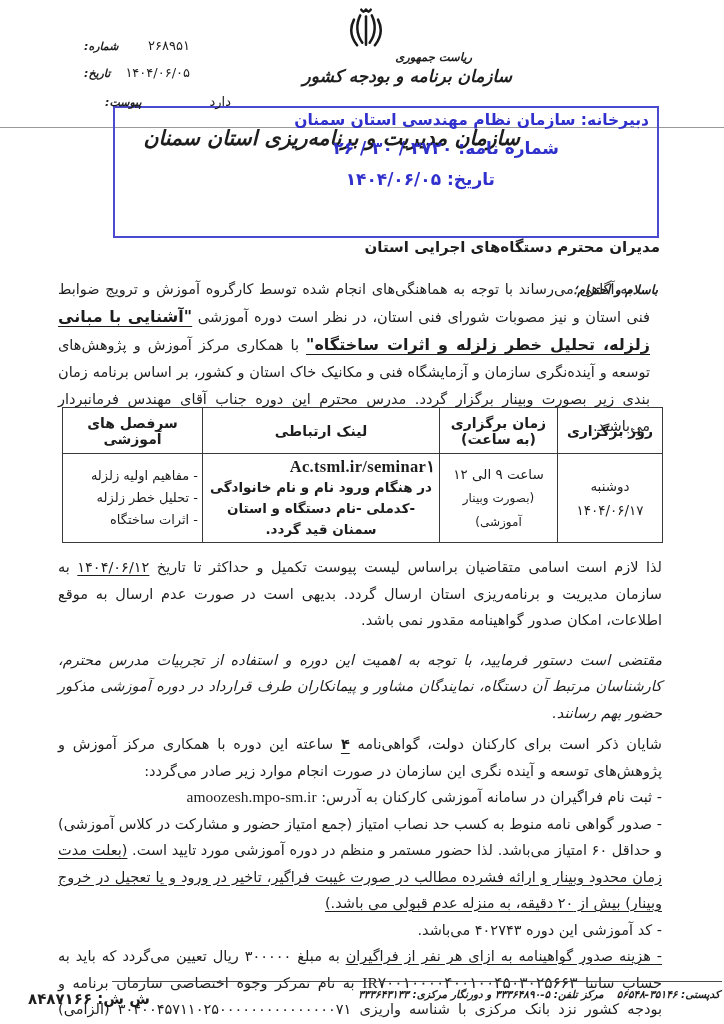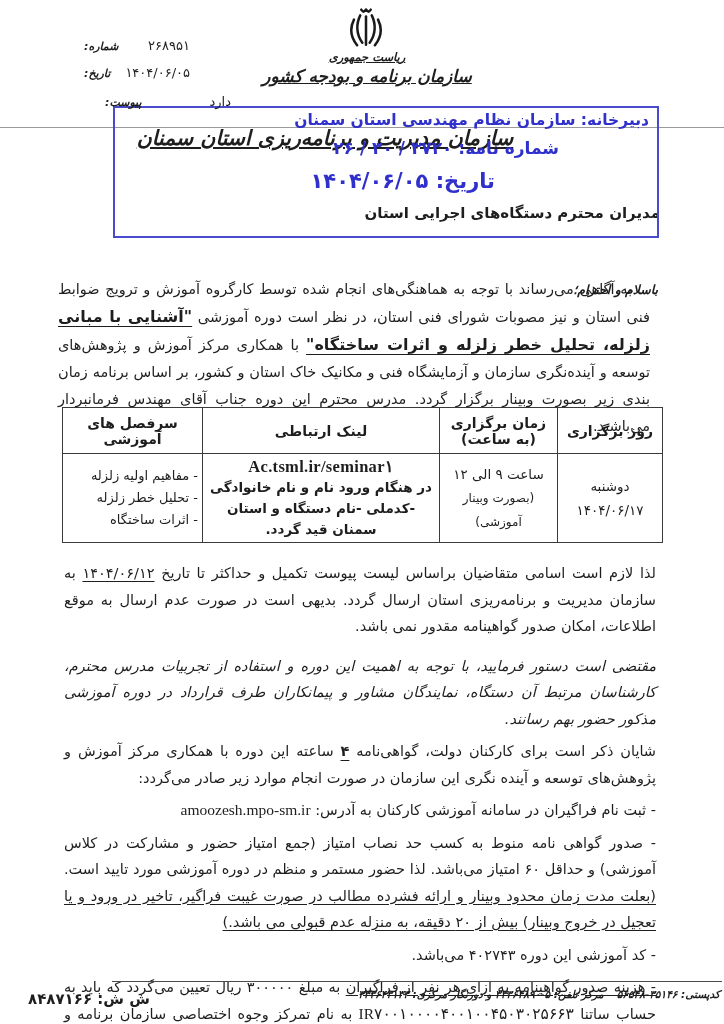--- a/index.html
+++ b/index.html
@@ -3,58 +3,58 @@
 <meta charset="utf-8">
 <style>
   *{margin:0;padding:0;box-sizing:border-box;}
   html,body{width:724px;height:1024px;}
   body{
     position:relative;background:#ffffff;color:#1e1e1e;
     font-family:"DejaVu Sans",sans-serif;direction:rtl;overflow:hidden;
   }
   .abs{position:absolute;}
   .nasta{font-style:italic;font-weight:bold;}
-  .center{text-align:center;text-decoration:underline;}
+  .center{text-align:right;}
   
   .emblem{left:348px;top:6px;width:36px;height:44px;}
   .presidency{left:262px;top:50px;width:210px;font-size:11.5px;}
   .org-country{left:222px;top:66px;width:290px;font-size:17px;}
   .org-province{left:130px;top:90px;width:390px;font-size:20.5px;z-index:1;margin-top:36px;}
   .head-rule{left:0;right:0;top:127px;border-top:1.5px solid #9a9a9a;z-index:0;}
   .meta{left:84px;top:38px;width:106px;}
   .meta-row{display:flex;justify-content:space-between;align-items:baseline;direction:rtl;height:27px;}
   .meta-label{font-size:11px;}
   .meta-value{font-size:13px;}
   .meta-attach{left:105px;top:94px;width:126px;z-index:3;}
   
   .stamp{left:113px;top:106px;width:546px;height:132px;border:2px solid #4a4ad0;z-index:2;}
   .stamp *{color:#3030cc;}
   .stamp-l1{padding:3px 8px 0 0;font-size:15.5px;font-weight:bold;text-align:right;}
   .stamp-l2{margin:9px 98px 0 0;font-size:17px;font-weight:bold;text-align:right;}
-  .stamp-l3{margin:11px 162px 0 0;font-size:21px;font-weight:bold;text-align:right;}
+  .stamp-l3{margin:11px 162px 0 0;font-size:17px;font-weight:bold;text-align:right;}
   
-  .recipient{right:64px;top:204px;font-size:15px;font-weight:bold;}
+  .recipient{right:64px;top:238px;font-size:15px;font-weight:bold;}
   .salutation{right:66px;top:250px;font-size:12.5px;margin-top:32px;}
   .p1{right:74px;left:58px;top:276px;text-align:justify;font-size:14.5px;line-height:27px;text-indent:18px;}
   .bu{font-weight:bold;text-decoration:underline;text-underline-offset:4px;}
   .course-title{font-size:16px;}
   .u{text-decoration:underline;text-underline-offset:3px;}
   
   table.sched{position:absolute;left:62px;top:407px;width:600px;border-collapse:collapse;direction:rtl;table-layout:fixed;}
   table.sched th,table.sched td{border:1.2px solid #3a3a3a;vertical-align:middle;padding:2px 4px;}
   table.sched th{font-size:14px;font-weight:bold;height:46px;text-align:center;}
   .col-day{width:105px;} .col-time{width:118px;} .col-link{width:237px;} .col-topics{width:140px;}
   td.c-day,td.c-time{height:81px;text-align:center;font-size:13.5px;line-height:24px;}
   td.c-time .sub{font-size:12px;}
   td.c-link{text-align:center;font-size:13.5px;font-weight:bold;line-height:21px;}
-  .link-url{font-family:"Liberation Serif",serif;font-size:16.5px;font-weight:bold;letter-spacing:.3px;}
+  .link-url{font-family:"Liberation Serif",serif;font-size:16.5px;font-weight:bold;letter-spacing:.3px;text-align:right;}
   td.c-topics{text-align:right;font-size:13px;line-height:22px;padding-right:10px;}
   
   .content{right:62px;left:58px;top:554px;text-align:justify;font-size:14.5px;line-height:26.5px;}
-  .content p{margin:6px;}
+  .content p{margin:0;}
   .mb13{margin-bottom:13px !important;}
   .mb5{margin-bottom:5px !important;font-style:italic;}
   .latin{font-family:"Liberation Serif",serif;font-size:15.5px;}
   
   .foot-rule{left:112px;right:2px;top:981px;border-top:1.5px solid #4a4a4a;}
   .footer-info{left:120px;right:4px;top:988px;display:flex;direction:rtl;gap:13px;font-size:10.5px;white-space:nowrap;}
   .shsh{left:28px;top:990px;font-size:15px;font-weight:bold;}
 </style>
 </head>
 <body>

